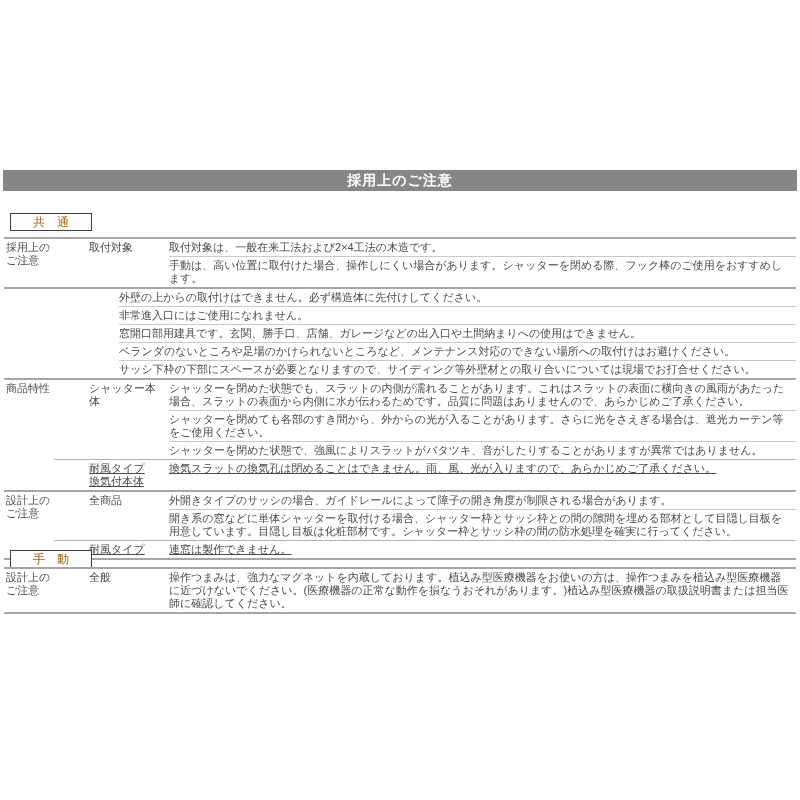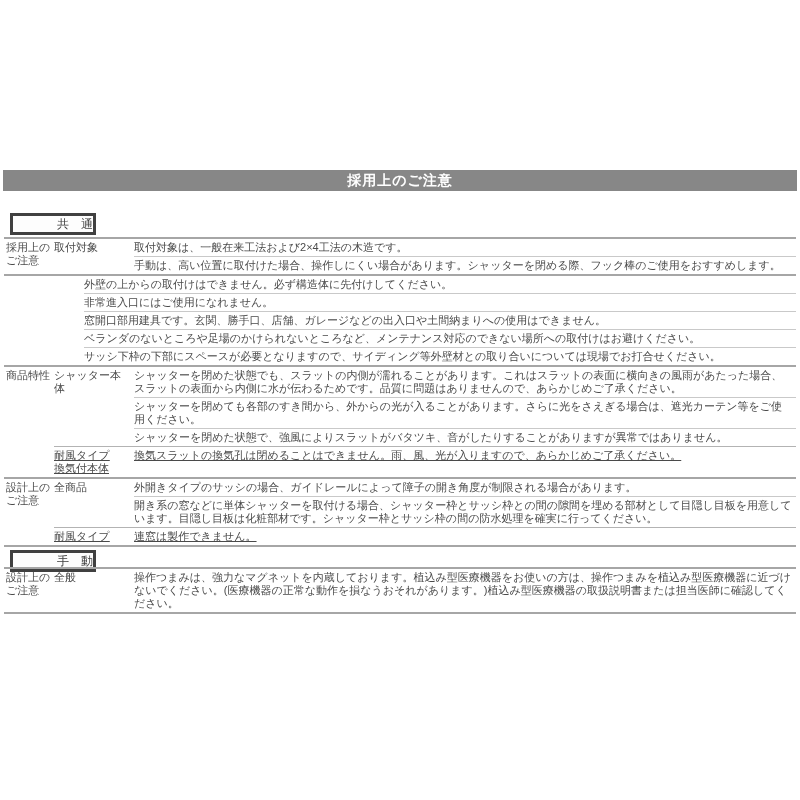--- a/index.html
+++ b/index.html
@@ -26,26 +26,26 @@
     text-align: center;
     letter-spacing: 1px;
   }
 
   
   .section-box {
     position: absolute;
     left: 10px;
     width: 80px;
     height: 16px;
-    border: 3px solid #404040;
+    border: 1px solid #404040;
     background: #fdfdfd;
-    color: #404040;
+    color: #a16207;
     font-size: 12px;
     line-height: 16px;
-    text-align: right;
+    text-align: center;
   }
   .section-box.common { top: 213px; }
   .section-box.manual { top: 550px; font-family: Liberation Serif, serif; }
 
   
   .notes-table {
     position: absolute;
     left: 4px; right: 4px;
     font-size: 11px;
     line-height: 13px;
@@ -65,20 +65,21 @@
   }
   .group-body { flex: 1 1 auto; min-width: 0; }
 
   .subgroup { display: flex; }
   .subgroup + .subgroup { border-top: 1px solid #b3b3b3; text-decoration: underline; }
   .subgroup-label {
     flex: 0 0 80px;
     padding: 2px 2px 2px 0;
     box-sizing: border-box;
     white-space: pre-line;
+    margin-left: 35px;
   }
   .subgroup-rows { flex: 1 1 auto; min-width: 0; }
 
   .note-row {
     padding: 2px 4px 2px 0;
   }
   .note-row + .note-row { border-top: 1px solid #c9c9c9; }
 </style>
 </head>
 <body>

